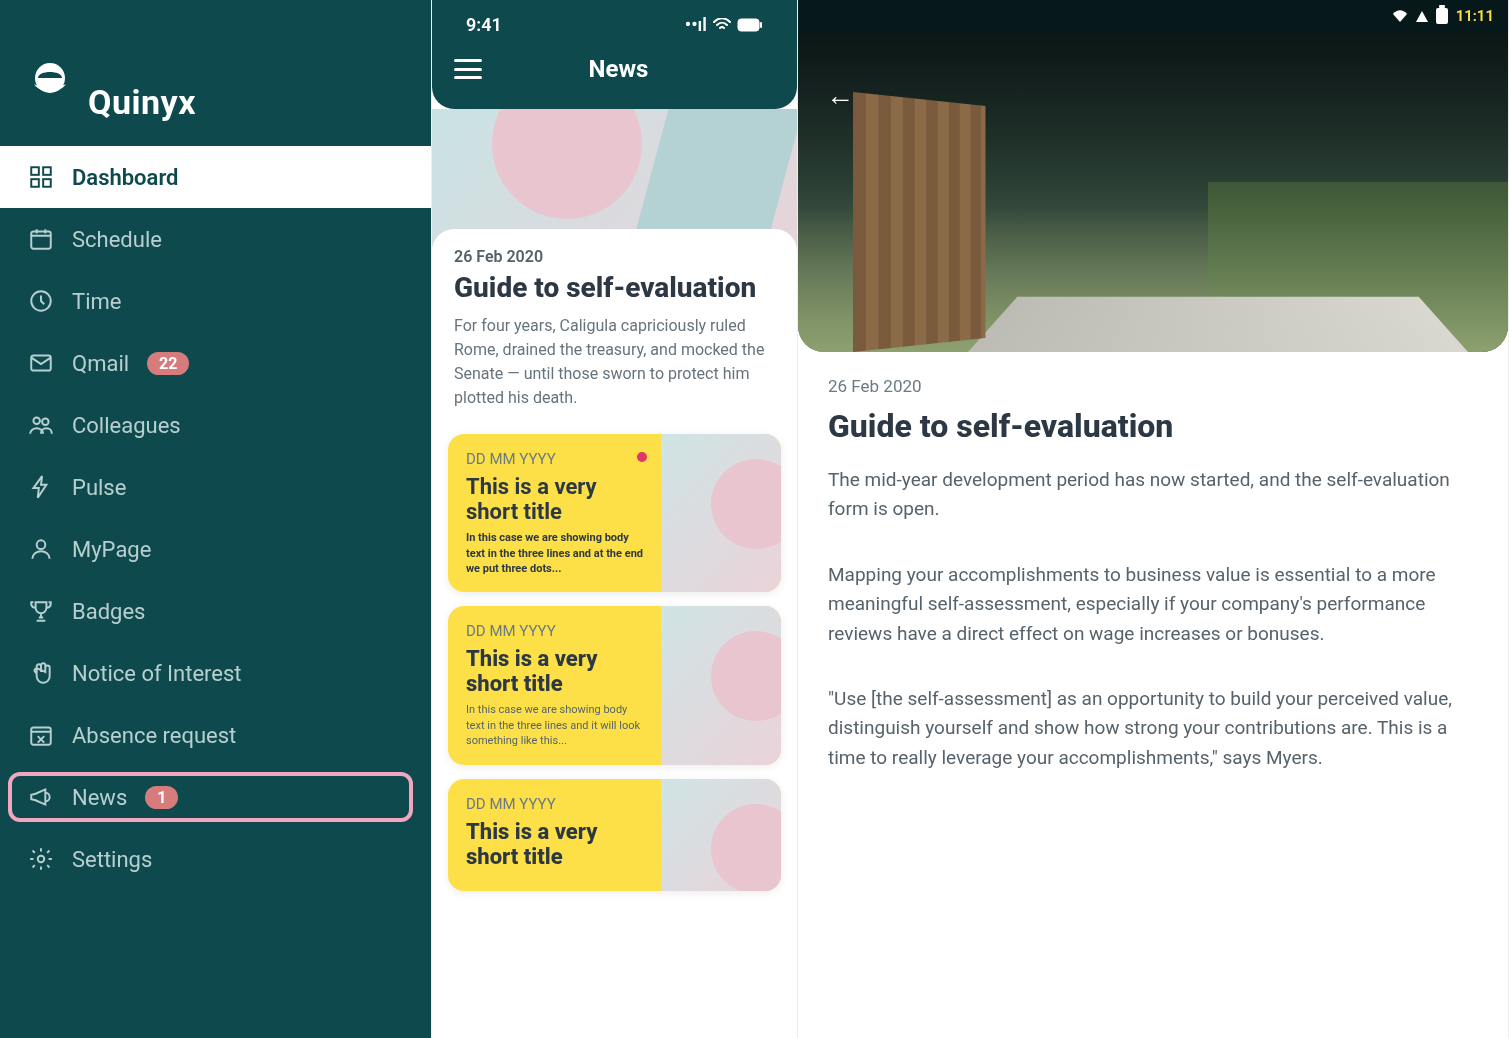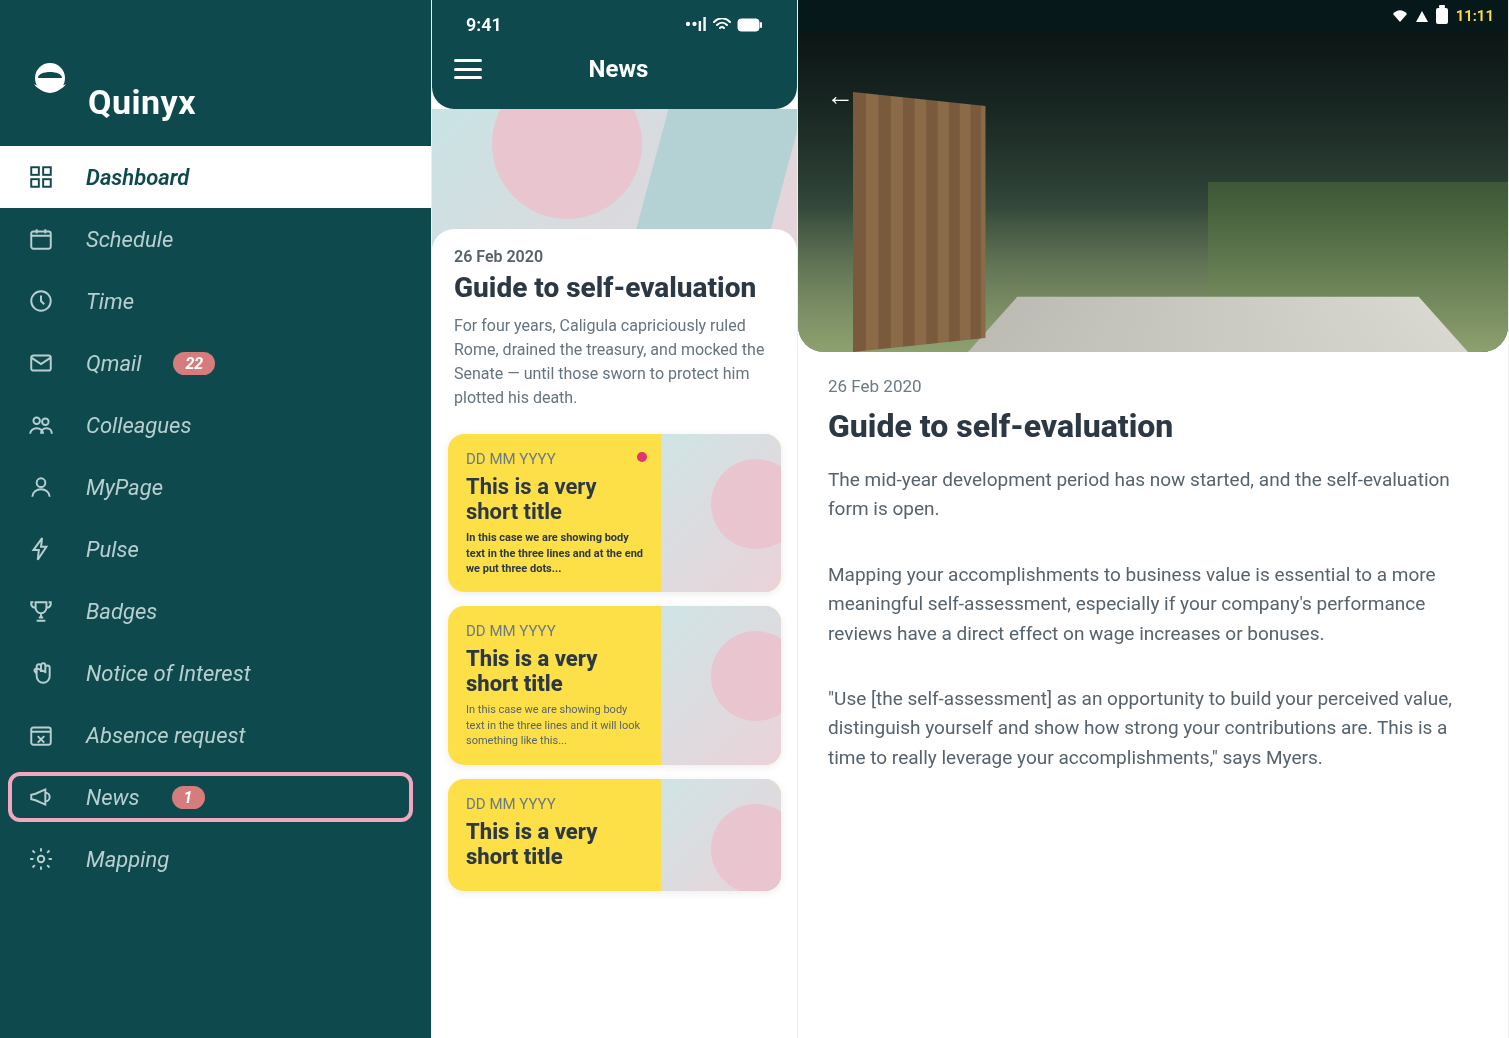--- a/index.html
+++ b/index.html
@@ -7,21 +7,21 @@
   .wrap{display:flex;height:100%;}
   .panel{position:relative;overflow:hidden;border-right:1px solid #eee;}
   .p1{width:432px;background:#0e4a4d;color:#c7dadb;display:flex;flex-direction:column;}
   .p2{width:366px;background:#fff;display:flex;flex-direction:column;}
   .p3{flex:1;background:#fff;display:flex;flex-direction:column;}
 
   
   .brand{display:flex;align-items:center;gap:16px;padding:38px 28px 24px 28px;}
   .brand-icon{width:44px;height:44px;}
   .brand-name{color:#fff;font-size:34px;font-weight:700;letter-spacing:.5px;margin-top:44px;}
-  .sidebar-item{display:flex;align-items:center;gap:32px;padding:18px 28px;font-size:22px;color:#b8cfd0;cursor:pointer;position:relative;font-style:italic;}
+  .sidebar-item{display:flex;align-items:center;gap:18px;padding:18px 28px;font-size:22px;color:#b8cfd0;cursor:pointer;position:relative;}
   .sidebar-item.active{background:#fff;color:#0e4a4d;font-weight:600;}
   .sidebar-item .icon{width:26px;height:26px;display:flex;align-items:center;justify-content:center;flex-shrink:0;}
   .sidebar-item svg{stroke:#b8cfd0;fill:none;stroke-width:1.8;}
   .sidebar-item.active svg{stroke:#0e4a4d;}
   .badge{background:#d77c7c;color:#fff;border-radius:999px;padding:2px 12px;font-size:16px;font-weight:700;}
   .news-highlight{position:absolute;inset:6px 18px 6px 8px;border:4px solid #f2a7bf;border-radius:12px;pointer-events:none;}
   .news-highlight-wrap{position:relative;}
 
   
   .status-ios{display:flex;justify-content:space-between;align-items:center;padding:14px 34px 0 34px;color:#fff;font-size:18px;font-weight:600;background:#0e4a4d;}
@@ -126,33 +126,33 @@
               <circle cx="8" cy="8" r="3"></circle>
               <circle cx="16" cy="9" r="3"></circle>
               <path d="M2 20c0-3 3-5 6-5s6 2 6 5M12 20c0-3 2-5 5-5s5 2 5 5"></path>
             </svg>
           </span>
           <span>Colleagues</span>
         </div>
         <div class="sidebar-item">
           <span class="icon">
             <svg viewBox="0 0 24 24">
+              <path d="M13 2L5 13h5l-1 9 8-12h-5z"></path>
+            </svg>
+          </span>
+          <span>Pulse</span>
+        </div>
+        <div class="sidebar-item">
+          <span class="icon">
+            <svg viewBox="0 0 24 24">
               <circle cx="12" cy="8" r="4"></circle>
               <path d="M4 21c0-4 4-7 8-7s8 3 8 7"></path>
             </svg>
           </span>
           <span>MyPage</span>
-        </div>
-        <div class="sidebar-item">
-          <span class="icon">
-            <svg viewBox="0 0 24 24">
-              <path d="M13 2L5 13h5l-1 9 8-12h-5z"></path>
-            </svg>
-          </span>
-          <span>Pulse</span>
         </div>
         <div class="sidebar-item">
           <span class="icon">
             <svg viewBox="0 0 24 24">
               <path d="M7 4h10v5a5 5 0 01-10 0zM5 4H3v2a4 4 0 004 3M19 4h2v2a4 4 0 01-4 3M12 14v4M8 21h8M10 18h4"></path>
             </svg>
           </span>
           <span>Badges</span>
         </div>
         <div class="sidebar-item">
@@ -184,21 +184,21 @@
           </div>
           <div class="news-highlight"></div>
         </div>
         <div class="sidebar-item">
           <span class="icon">
             <svg viewBox="0 0 24 24">
               <circle cx="12" cy="12" r="3"></circle>
               <path d="M12 2v3M12 19v3M4.2 4.2l2.1 2.1M17.7 17.7l2.1 2.1M2 12h3M19 12h3M4.2 19.8l2.1-2.1M17.7 6.3l2.1-2.1"></path>
             </svg>
           </span>
-          <span>Mapping</span>
+          <span>Settings</span>
         </div>
       </div>
   </div>
 
   <div class="panel p2">
     <div class="status-ios">
       <span>9:41</span>
       <span class="right">
         <span>••ıl</span>
         <svg width="18" height="14" viewBox="0 0 18 14">

